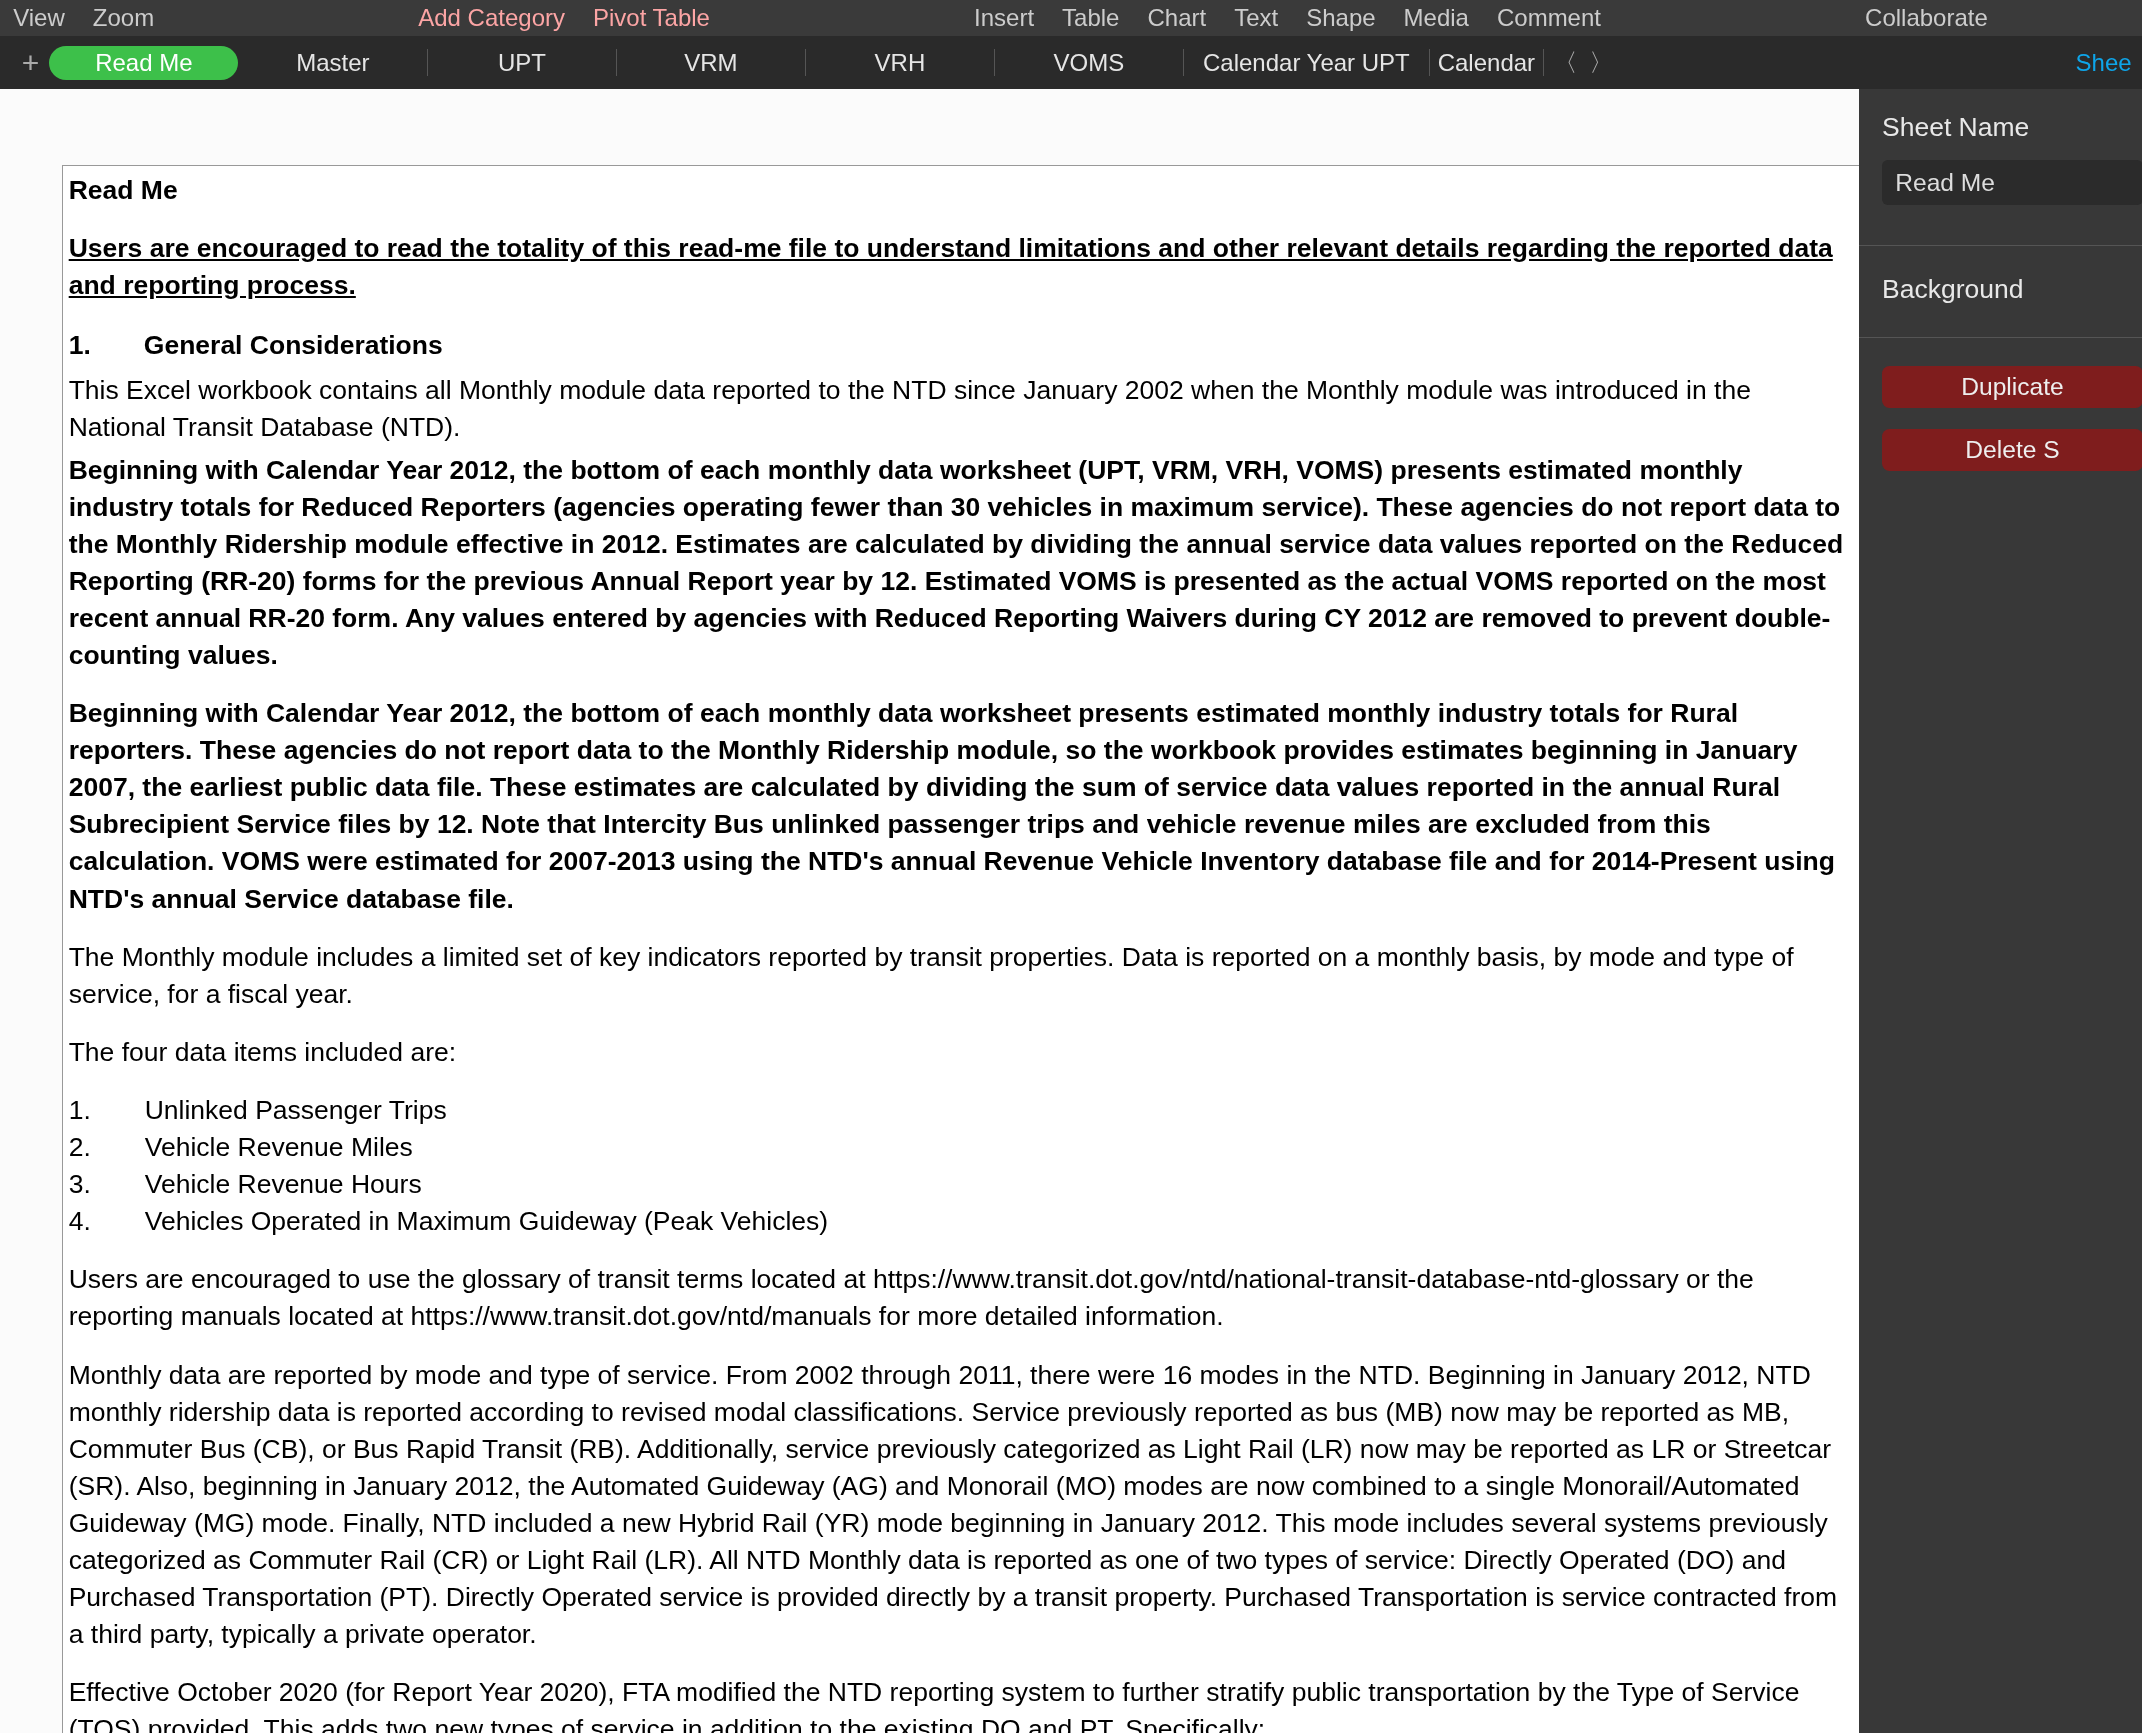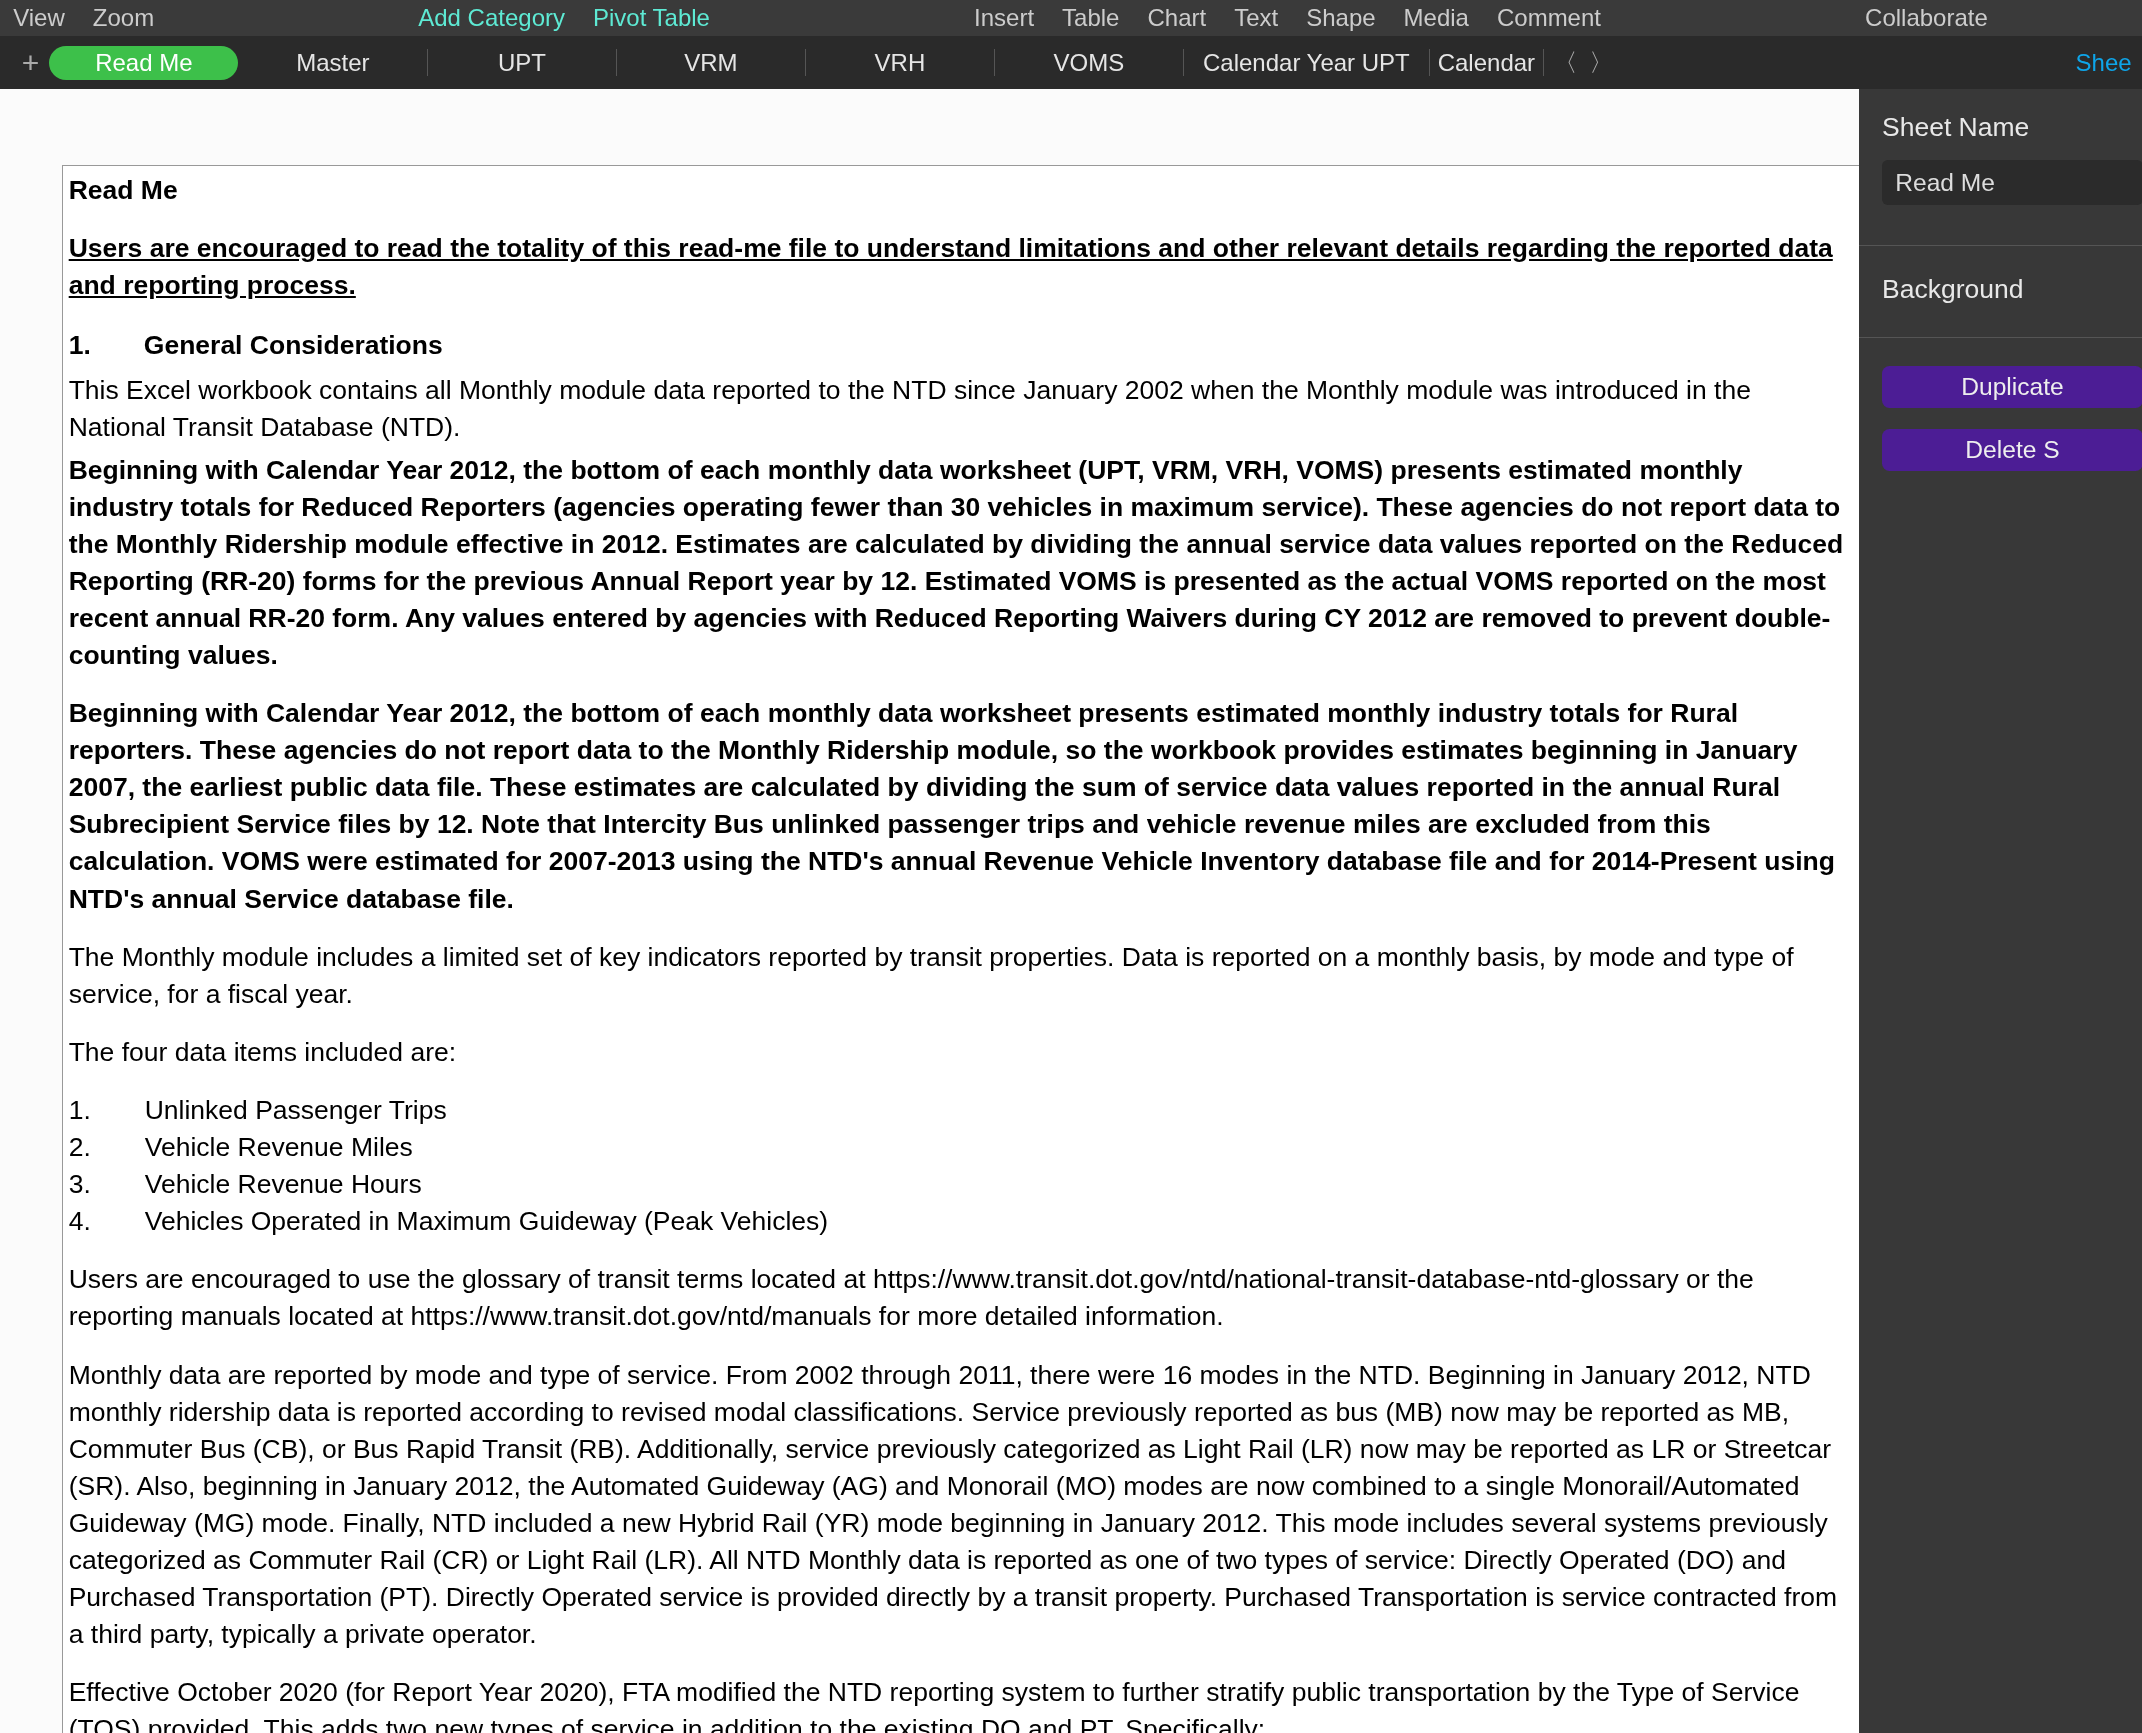--- a/index.html
+++ b/index.html
@@ -1,20 +1,20 @@
 <!DOCTYPE html>
 <html style="font-size:15px"><head>
 <meta charset="utf-8">
 <style>
   * { margin:0; padding:0; box-sizing:border-box; font-family:-apple-system,BlinkMacSystemFont,"Segoe UI",Helvetica,Arial,sans-serif; }
   body { background:#2a2a2a; color:#ddd; width:2143px; height:1734px; overflow:hidden; position:relative; }
   .toolbar { height:36px; background:#3a3a3a; display:flex; align-items:center; padding:0 13.2px; gap:28px; font-size:24px; color:#ccc; }
   .toolbar .spacer { flex:1; }
   .toolbar span { cursor:pointer; }
-  .toolbar .dim { color:#5eead4; }
+  .toolbar .dim { color:#fca5a5; }
   .tabstrip { height:53px; background:#2a2a2a; display:flex; align-items:center; padding:0 11.4px; }
   .tabstrip .add { width:38px; text-align:center; font-size:30px; color:#aaa; }
   .tab { width:189px; height:34px; display:flex; align-items:center; justify-content:center; font-size:24px; color:#e5e5e5; position:relative; cursor:pointer; }
   .tab::after { content:""; position:absolute; right:0; top:3.8px; bottom:3.8px; width:0.9px; background:#555; }
   .tab.active { background:#3dc04a; color:#fff; border-radius:17px; }
   .tab.active::after { display:none; }
   .tab.wide { width:246px; }
   .navarrows { display:flex; gap:11.4px; padding:0 9.5px; font-size:24.6px; color:#aaa; }
   .tabright { margin-left:auto; width:76px; text-align:right; font-size:24px; color:#0ea5e9; }
   .workspace { position:absolute; top:89px; left:0; right:0; bottom:0; display:flex; }
@@ -25,21 +25,21 @@
   .doc .sec { font-weight:700; margin-bottom:7.6px; }
   .doc p { margin-bottom:21px; }
   .doc p.tight { margin-bottom:5.7px; }
   .doc .bold { font-weight:700; }
   .doc ol { list-style:none; margin-bottom:21px; }
   .doc ol li span.num { display:inline-block; width:76px; }
   .sidepanel { width:284px; background:#383838; padding:23px 0 0 23px; color:#e8e8e8; }
   .sidepanel .lbl { font-size:26.5px; margin-bottom:17px; }
   .sidepanel .input { background:#2b2b2b; height:45px; border-radius:5.7px; display:flex; align-items:center; padding:0 13.2px; font-size:24.6px; color:#ddd; margin-bottom:40px; }
   .sidepanel .sep { height:0.9px; background:#555; margin:0 0 28px -23px; }
-  .sidepanel .btn { background:#4c1d95; height:42px; border-radius:7.6px; display:flex; align-items:center; justify-content:center; font-size:24.6px; color:#eee; margin:0 0 21px 0px; cursor:pointer; }
+  .sidepanel .btn { background:#7f1d1d; height:42px; border-radius:7.6px; display:flex; align-items:center; justify-content:center; font-size:24.6px; color:#eee; margin:0 0 21px 0px; cursor:pointer; }
 </style>
 </head>
 <body>
 
 <div class="toolbar">
   <span>View</span>
   <span>Zoom</span>
   <span class="spacer"></span>
   <span class="dim">Add Category</span>
   <span class="dim">Pivot Table</span>

